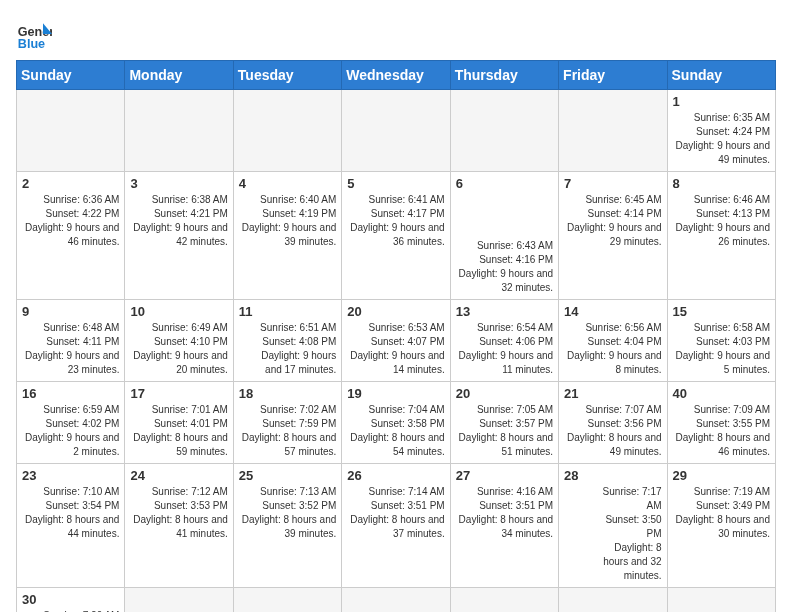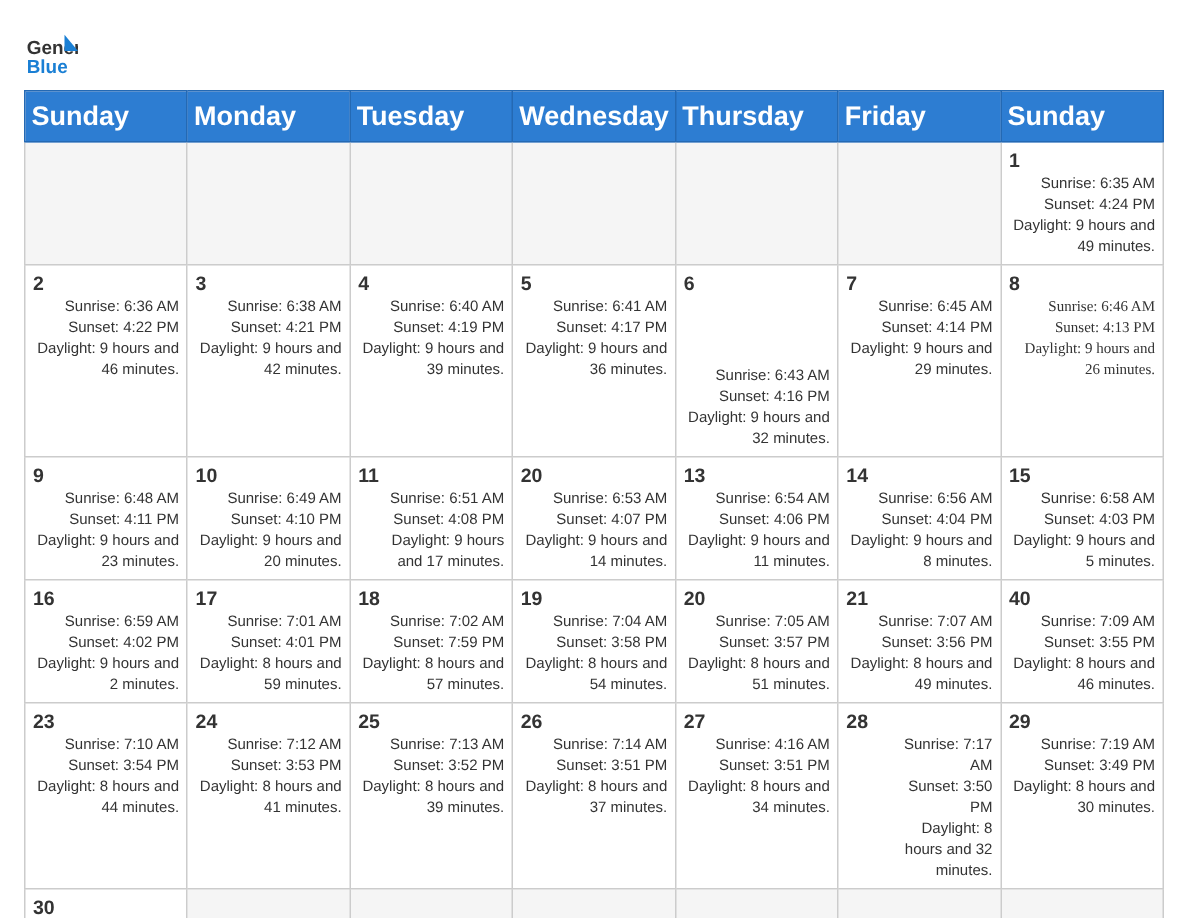--- a/index.html
+++ b/index.html
@@ -36,21 +36,21 @@
       color: #555;
     }
     .calendar {
       width: 100%;
       border-collapse: collapse;
       border: 1px solid #ccc;
     }
     .calendar thead tr th {
       background: #2d7dd2;
       color: #fff;
-      font-size: 18px;
+      font-size: 14px;
       font-weight: bold;
       padding: 6px 4px;
       text-align: left;
       border: 1px solid #2469b3;
     }
     .calendar tbody tr td {
       vertical-align: top;
       border: 1px solid #ccc;
       padding: 4px 5px;
       width: calc(100% / 7);
@@ -152,21 +152,21 @@
 Daylight: 9 hours and 32 minutes.</div>
         </td>
         <td>
           <span class="day-number">7</span>
           <div class="day-info" style="white-space: pre-line;">Sunrise: 6:45 AM
 Sunset: 4:14 PM
 Daylight: 9 hours and 29 minutes.</div>
         </td>
         <td>
           <span class="day-number">8</span>
-          <div class="day-info" style="white-space: pre-line; font-family: Liberation Serif, serif;">Sunrise: 6:46 AM
+          <div class="day-info" style="white-space: pre-line;">Sunrise: 6:46 AM
 Sunset: 4:13 PM
 Daylight: 9 hours and 26 minutes.</div>
         </td>
       </tr>
       <tr>
         <td>
           <span class="day-number">9</span>
           <div class="day-info" style="white-space: pre-line;">Sunrise: 6:48 AM
 Sunset: 4:11 PM
 Daylight: 9 hours and 23 minutes.</div>

